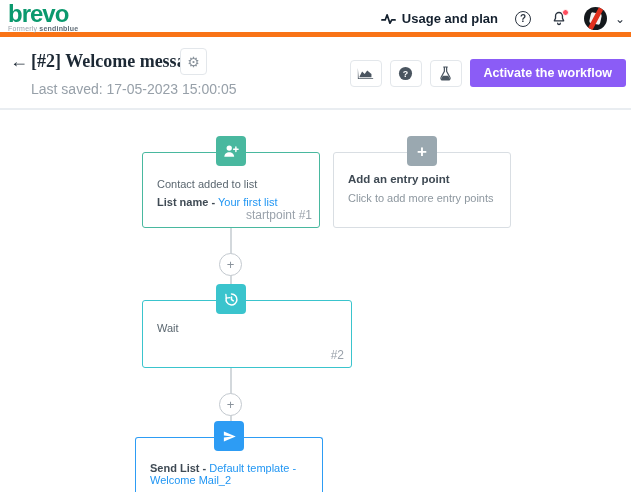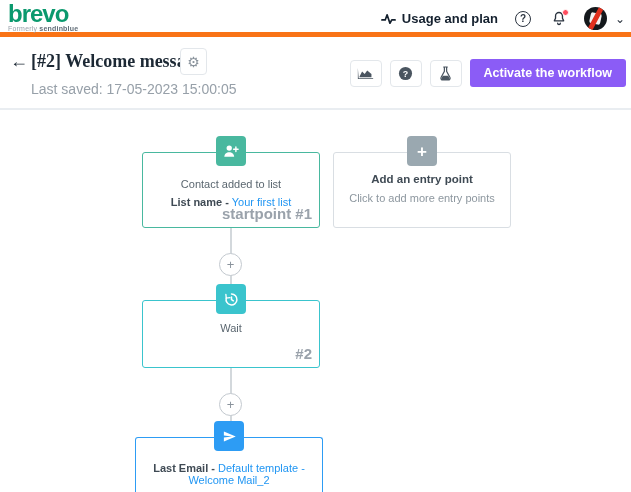--- a/index.html
+++ b/index.html
@@ -89,43 +89,43 @@
     font-family:"Liberation Sans",sans-serif;
   }
 
   .section-divider {
     position:absolute; left:0; top:108px; width:631px; height:2px; background:#e9edf1;
   }
 
   
   .node {
     position:absolute; background:#ffffff; border-radius:3px;
-    text-align:center; cursor:pointer;
+    text-align:left; cursor:pointer;padding-left:14px;
   }
   .node-entry   { left:142px; top:152px; width:178px; height:76px; border:1.5px solid #49b89f; }
   .node-addentry{ left:333px; top:152px; width:178px; height:76px; border:1.5px solid #d9dee3; }
-  .node-wait    { left:142px; top:300px; width:178px; height:68px; border:1.5px solid #3ac4cd; }
+  .node-wait    { left:142px; top:300px; width:210px; height:68px; border:1.5px solid #3ac4cd; }
   .node-send    { left:135px; top:437px; width:188px; height:60px; border:1.5px solid #2d9cf4; border-bottom:none; }
 
   .badge {
     position:absolute; width:30px; height:30px; border-radius:4px;
     display:flex; align-items:center; justify-content:center; cursor:pointer;
   }
   .badge-entry { left:216px; top:136px; background:#49b89f; }
   .badge-add   { left:407px; top:136px; background:#9aa8b0; }
   .badge-wait  { left:216px; top:284px; background:#3ac4cd; }
   .badge-send  { left:214px; top:421px; background:#2d9cf4; }
   .badge .plus-glyph { color:#fff; font-size:17px; font-weight:bold; line-height:1; }
 
   .node-line1 { font-size:11px; color:#5b6770; }
   .node-line2 { font-size:11px; color:#3f4a54; margin-top:6px; }
   .node-line2 b { color:#3f4a54; }
   .node-link { color:#2196f3; }
   .node-foot {
-    position:absolute; right:7px; bottom:5px; font-size:15px; color:#9aa2ab;font-weight:bold;
+    position:absolute; right:7px; bottom:5px; font-size:12px; color:#9aa2ab;
   }
   .entry-text { margin-top:25px; }
   .add-title { font-size:11.5px; font-weight:bold; color:#3f4a54; margin-top:20px; }
   .add-sub { font-size:11px; color:#8d979f; margin-top:7px; }
   .wait-text { margin-top:21px; }
 
   .connector {
     position:absolute; left:230px; width:1.5px; background:#d3d8dc;
   }
   .conn-1 { top:228px; height:72px; }
@@ -266,21 +266,21 @@
         <path d="M8 2.2a5.8 5.8 0 1 1-5.6 4.3"></path>
         <path d="M2 2.5l.4 4 4-.4" stroke-width="1.4"></path>
         <path d="M8 5.2V8l2 1.4"></path>
       </svg>
     </span>
   </div>
 
   <div class="node node-send">
     <div style="margin-top:24px;">
       <div class="node-line2">
-        <b>Last Email -</b>
+        <b>Send List -</b>
         <span class="node-link">Default template -Welcome Mail_2</span>
       </div>
     </div>
   </div>
   <div class="badge badge-send">
     <span>
       <svg width="15" height="15" viewBox="0 0 24 24">
         <path d="M3 20l19-8L3 4v6.5L16 12 3 13.5z" fill="#ffffff"></path>
       </svg>
     </span>

